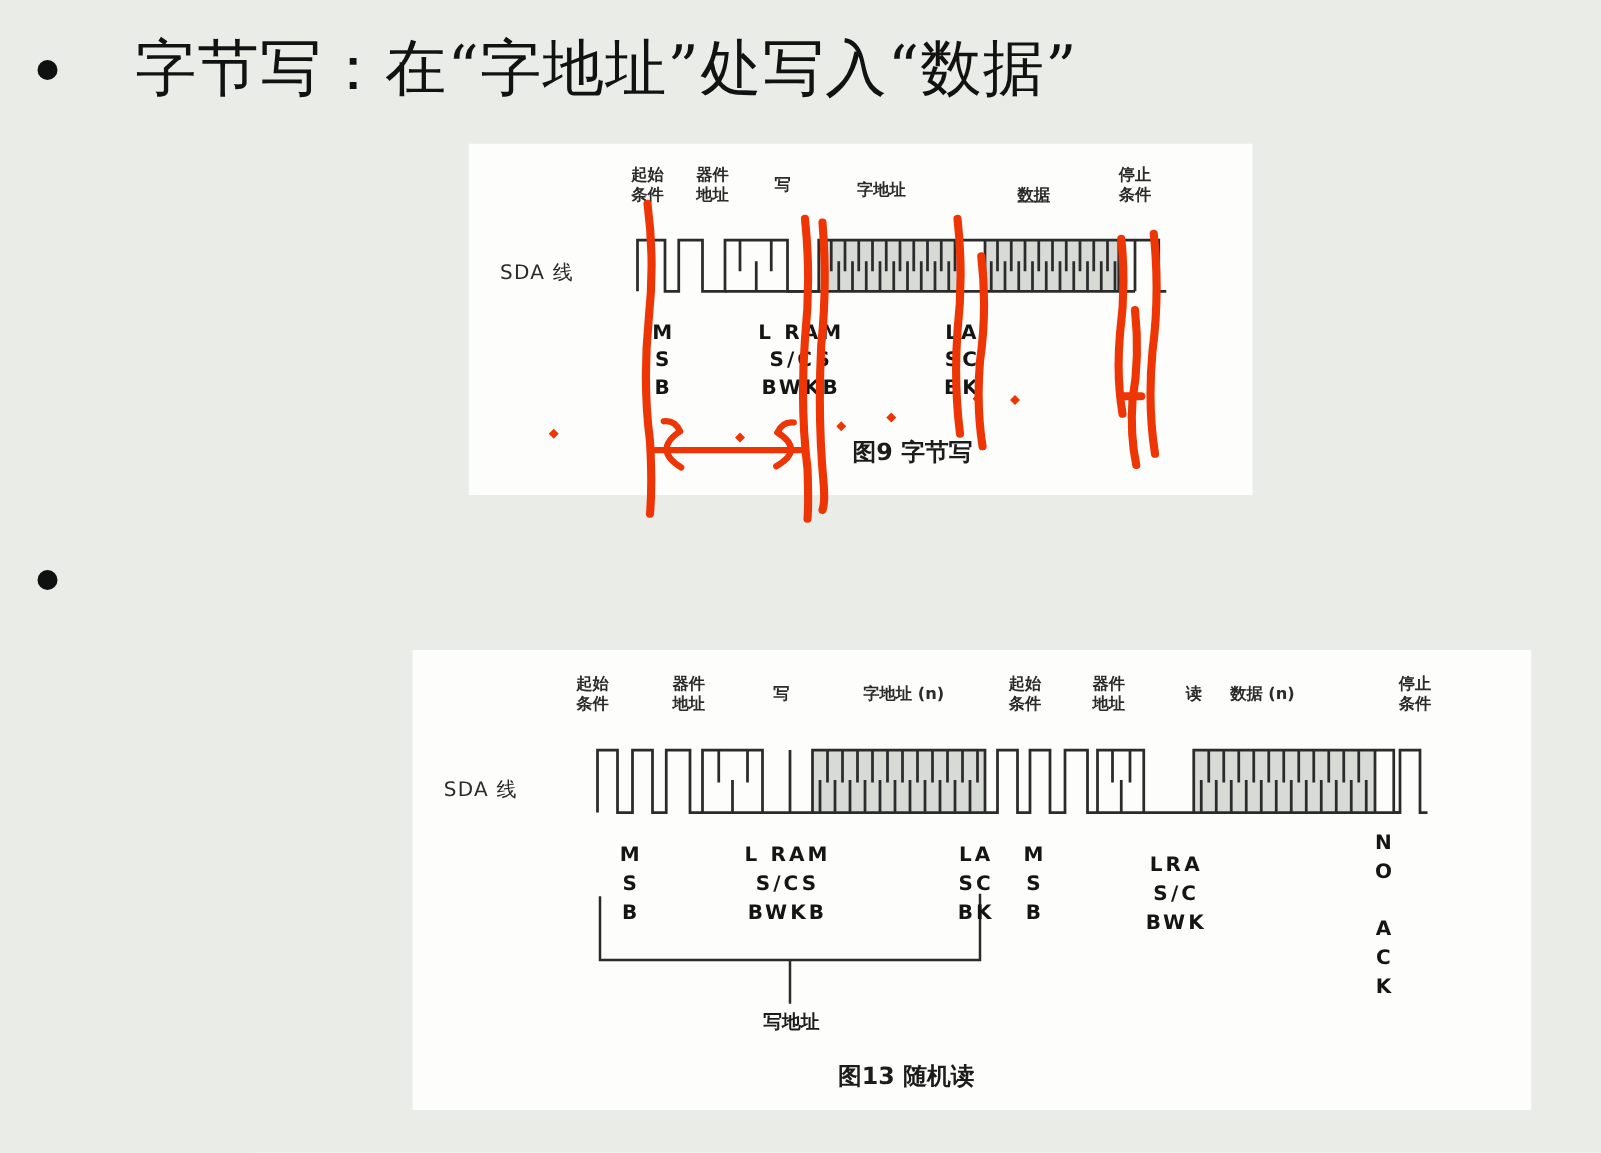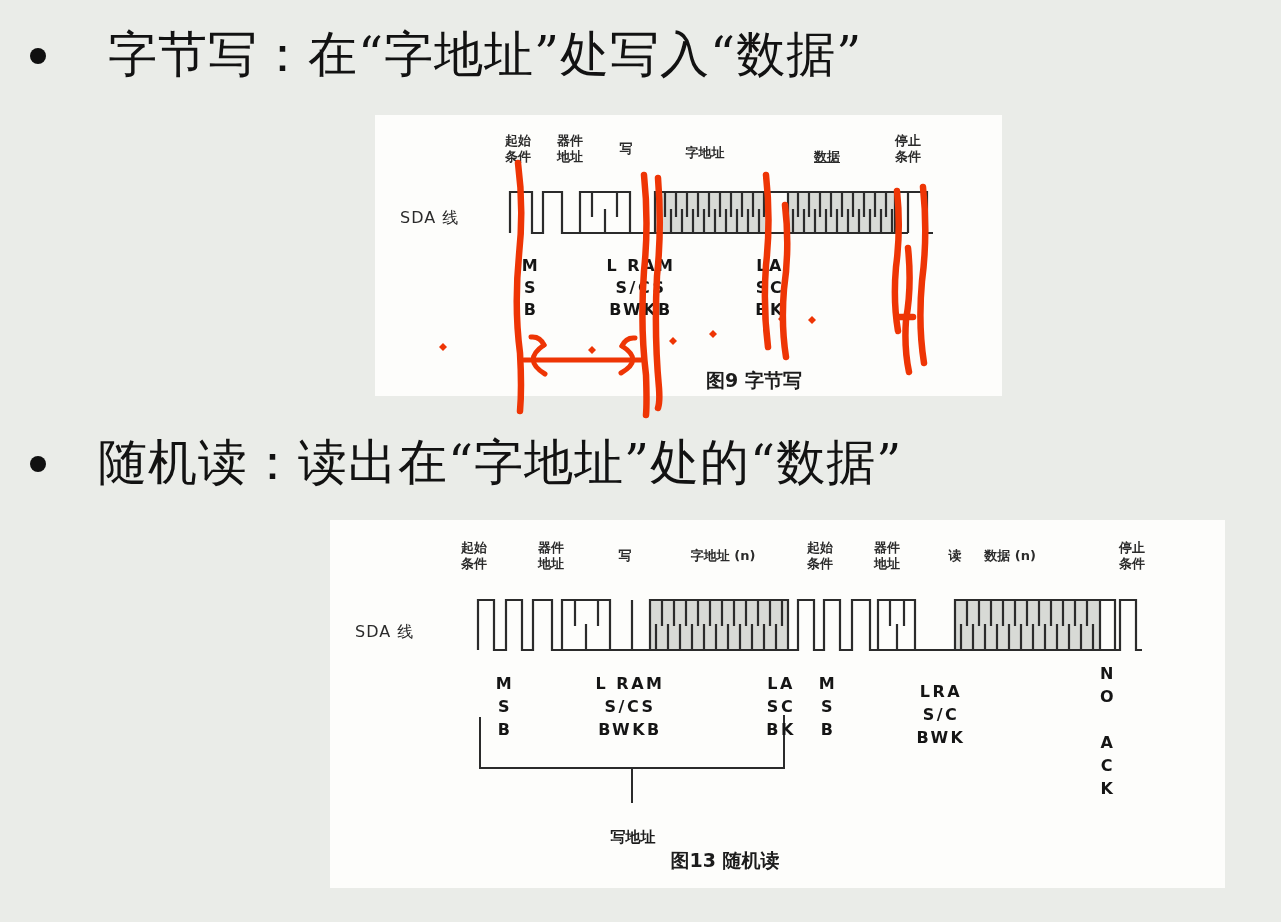--- a/index.html
+++ b/index.html
@@ -27,21 +27,20 @@
 </style>
 </head>
 <body>
 
 <div class="slide">
 
   <div class="bullet-dot" style="left:30px;top:48px;"></div>
   <div class="bullet-text" style="left:98px;top:22px;margin-left:10px;">字节写：在“字地址”处写入“数据”</div>
 
   <div class="bullet-dot" style="left:30px;top:456px;"></div>
-  <div class="bullet-text" style="left:98px;top:430px;">随机读：读出在“字地址”处的“数据”</div>
 
   <div class="panel" style="left:375px;top:115px;width:627px;height:281px;">
 
     <svg class="wave" width="627" height="281" viewBox="0 0 627 281">
 
       <rect x="280" y="77" width="113" height="41"></rect>
       <rect x="413" y="77" width="107" height="41"></rect>
 
       <path d="M135,118 V77 H157 V118 H168 V77 H187 V118 H205 V77 H255 V118 H280 V77 H552 V118 H558"></path>
       <path d="M205,118 H255"></path>
@@ -73,21 +72,21 @@
     <span class="bits lh22" style="left:156px;top:140px;">M
 S
 B</span>
     <span class="bits lh22" style="left:266px;top:140px;">L RAM
 S/CS
 BWKB</span>
     <span class="bits lh22" style="left:395px;top:140px;">LA
 SC
 BK</span>
 
-    <span class="caption" style="left:355px;top:253px;margin-left:24px;">图9 字节写</span>
+    <span class="caption" style="left:355px;top:234px;">图9 字节写</span>
   </div>
 
   <div class="panel" style="left:330px;top:520px;width:895px;height:368px;">
 
     <svg class="wave" width="895" height="368" viewBox="0 0 895 368">
 
       <rect x="320" y="80" width="138" height="50"></rect>
       <rect x="625" y="80" width="145" height="50"></rect>
 
       <path d="M148,130 V80 H164 V130 H176 V80 H192 V130 H203 V80 H222 V130 H232 V80 H280 V130 H320 V80 H458 V130 H468 V80 H484 V130 H494 V80 H510 V130 H522 V80 H540 V130 H548 V80 H585 V130 H625 V80 H785 V130 H790 V80 H806 V130 H812"></path>
@@ -140,21 +139,21 @@
     <span class="bits lh23" style="left:611px;top:160px;">LRA
 S/C
 BWK</span>
     <span class="bits lh23" style="left:778px;top:142px;">N
 O
 
 A
 C
 K</span>
 
-    <span class="small-cap" style="left:303px;top:288px;margin-top:20px;">写地址</span>
+    <span class="small-cap" style="left:303px;top:288px;">写地址</span>
     <span class="caption" style="left:395px;top:328px;">图13 随机读</span>
   </div>
 
   <svg class="red-overlay" width="1281" height="922" viewBox="0 0 1281 922">
     <g stroke="#ee3505" stroke-width="6.5" fill="none" stroke-linecap="round" stroke-linejoin="round">
       <path d="M518,163 q6,45 1,92 q-5,52 1,98 q2,35 0,58"></path>
       <path d="M644,175 q5,48 0,96 q-4,55 2,104 q1,28 0,40"></path>
       <path d="M658,178 q4,50 -1,98 q-3,58 2,112 q1,14 -1,20"></path>
       <path d="M766,175 q5,45 0,90 q-3,42 2,82"></path>
       <path d="M785,205 q5,42 -1,84 q-3,36 2,68"></path>

